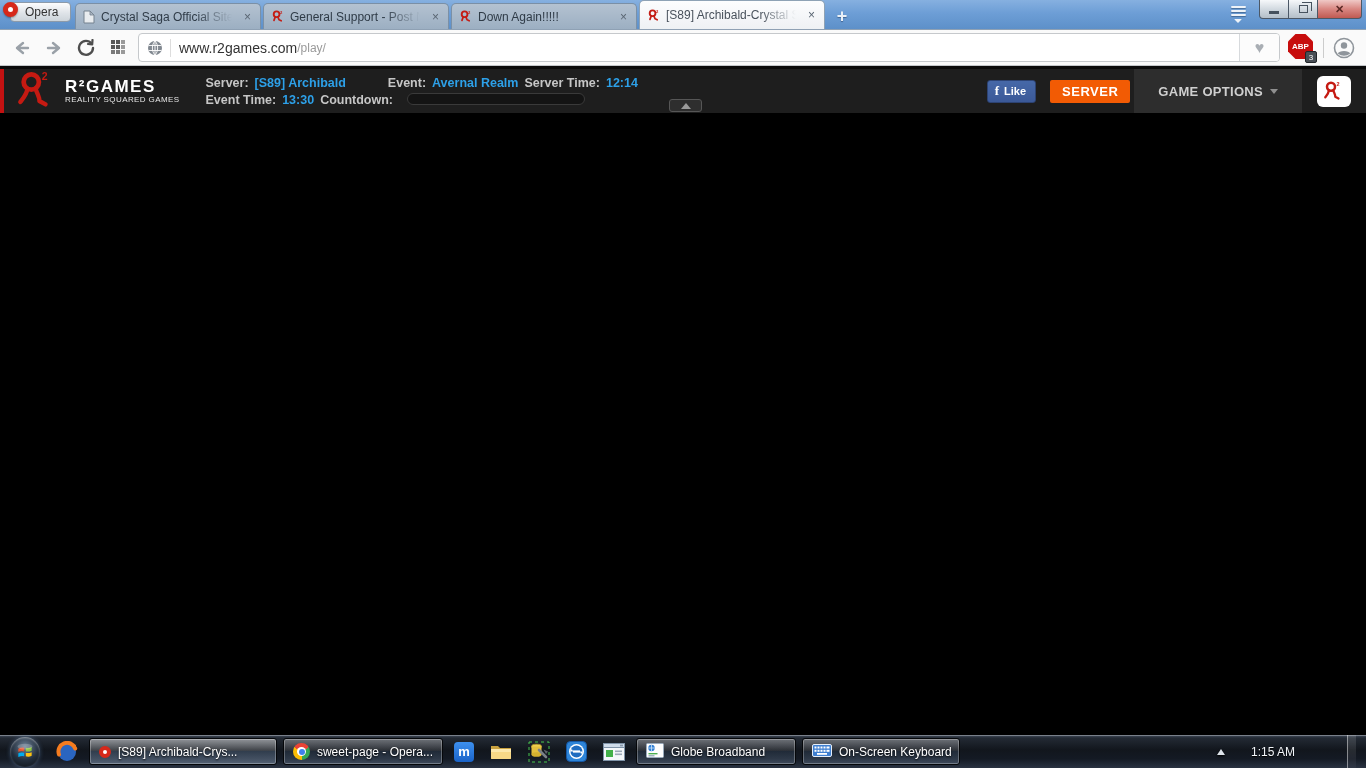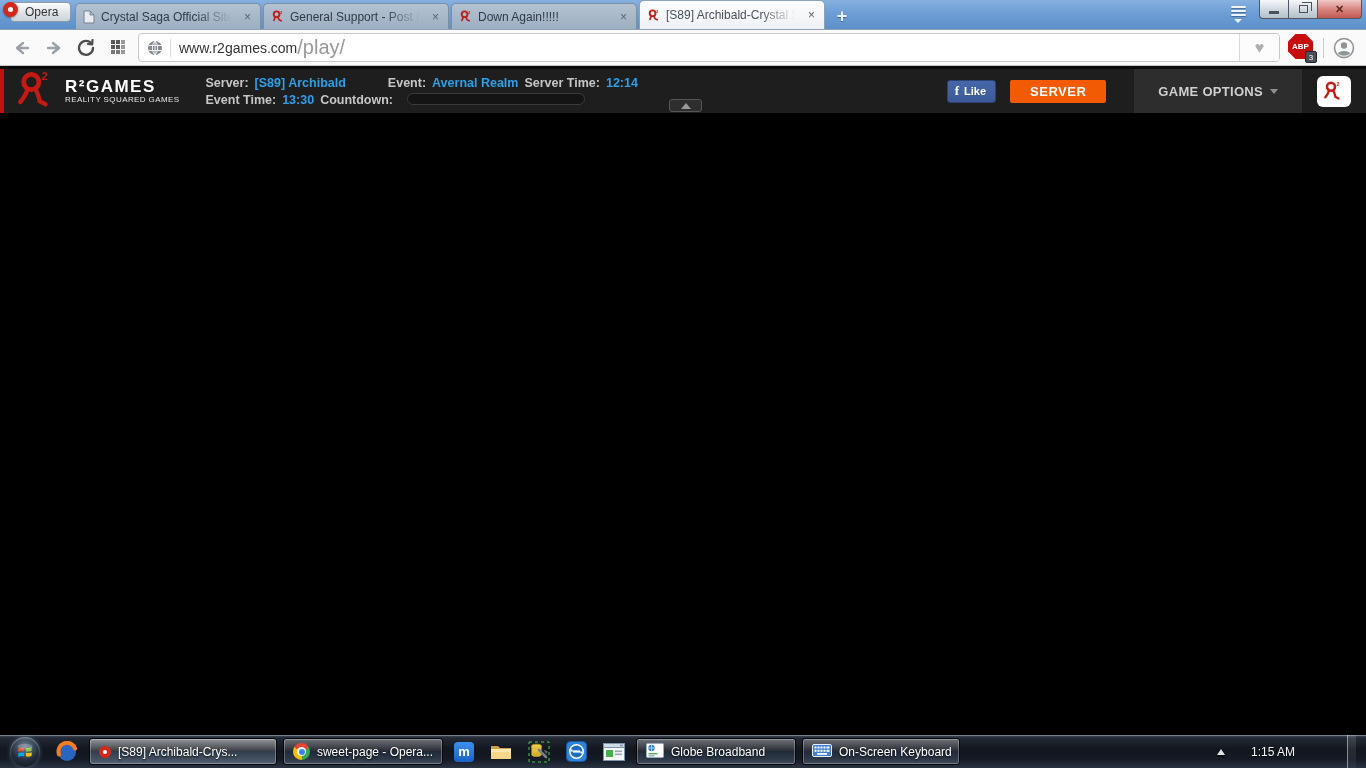--- a/index.html
+++ b/index.html
@@ -29,21 +29,21 @@
   .max-sq{position:relative;width:9px;height:8px;border:1.5px solid #46525e;background:transparent}
   .max-sq::before{content:"";position:absolute;left:2px;top:-4px;width:9px;height:8px;border:1.5px solid #46525e;border-bottom:none;border-left:none}
 
   
   .addressbar{height:36px;background:#fafafa;border-bottom:1px solid #c4c7ca;display:flex;align-items:center;padding:0 10px;gap:8px}
   .nav-ic{width:24px;height:24px;display:grid;place-items:center}
   .url-field{flex:1;height:29px;background:#fff;border:1px solid #c6c9cc;border-radius:4px;display:flex;align-items:center;overflow:hidden}
   .url-globe{margin:0 7px 0 8px;display:grid;place-items:center}
   .url-sep{width:1px;height:18px;background:#ddd;margin-right:8px}
   .url-host{font-size:14px;color:#333}
-  .url-path{font-size:20px;color:#9a9a9a}
+  .url-path{font-size:12px;color:#9a9a9a}
   .url-spacer{flex:1}
   .fav-seg{width:40px;height:100%;border-left:1px solid #d7dadd;display:grid;place-items:center;background:#fcfcfc}
   .heart{color:#a9aeb4;font-size:16px;line-height:1}
   .abp{position:relative;width:25px;height:25px;background:#c70d0d;clip-path:polygon(30% 0,70% 0,100% 30%,100% 70%,70% 100%,30% 100%,0 70%,0 30%);display:grid;place-items:center}
   .abp span{color:#fff;font-size:8px;font-weight:bold;letter-spacing:0}
   .abp-wrap{position:relative;width:27px;height:27px}
   .abp-badge{position:absolute;right:-2px;bottom:-2px;width:12px;height:12px;background:#494f56;border:1px solid #23272b;border-radius:2px;color:#fff;font-size:8px;display:grid;place-items:center;z-index:2}
   .bar-sep{width:1px;height:20px;background:#ccc}
 
   
@@ -60,21 +60,21 @@
   .gap-md{margin-right:6px}
   .pg-track{width:178px;height:12px;margin-left:8px;background:#141414;border:1px solid #3a3a3a;border-radius:7px;overflow:hidden}
   .pg-fill{height:100%;border-radius:6px;background:linear-gradient(180deg,#55c755,#2f9e2f 50%,#217f21);position:relative}
   .pg-fill::after{content:"";position:absolute;inset:0;border-radius:6px;background:repeating-linear-gradient(-60deg,rgba(255,255,255,.22) 0 4px,rgba(255,255,255,0) 4px 9px)}
   .collapse-btn{position:absolute;left:669px;top:30px;width:33px;height:13px;background:#2e2e2e;border:1px solid #565656;border-radius:3px;display:grid;place-items:center}
   .collapse-btn i{width:0;height:0;border-left:5px solid transparent;border-right:5px solid transparent;border-bottom:6px solid #9a9a9a}
   .gh-actions{margin-left:auto;display:flex;align-items:center;height:100%}
   .fb-btn{display:flex;align-items:center;gap:5px;background:linear-gradient(180deg,#4668a8,#3b5998);border:1px solid #2d4373;border-radius:3px;padding:2px 9px 3px 7px;margin-right:14px}
   .fb-f{color:#fff;font-weight:bold;font-size:13px;font-family:"Liberation Serif",serif}
   .fb-like{color:#fff;font-weight:bold;font-size:11px}
-  .server-btn{background:#f25b04;color:#fff;font-weight:bold;font-size:13px;letter-spacing:.5px;padding:4px 20px;border-radius:2px;margin-right:28px}
+  .server-btn{background:#f25b04;color:#fff;font-weight:bold;font-size:13px;letter-spacing:.5px;padding:4px 12px;border-radius:2px;margin-right:4px}
   .game-options{height:100%;background:#2d2d2d;display:flex;align-items:center;gap:7px;padding:12px 24px}
   .game-options span{color:#cfcfcf;font-weight:bold;font-size:13px;letter-spacing:.3px}
   .caret-down{width:0;height:0;border-left:4px solid transparent;border-right:4px solid transparent;border-top:5px solid #8f8f8f}
   .r2-mini{width:34px;height:31px;background:#fff;border-radius:6px;display:grid;place-items:center;margin:0 15px}
 
   
   .game-area{height:622px;background:#000}
 
   
   .taskbar{position:relative;height:33px;background:linear-gradient(180deg,#46505f 0%,#232a34 9%,#12161d 45%,#141a24 72%,#2a3342 100%)}

